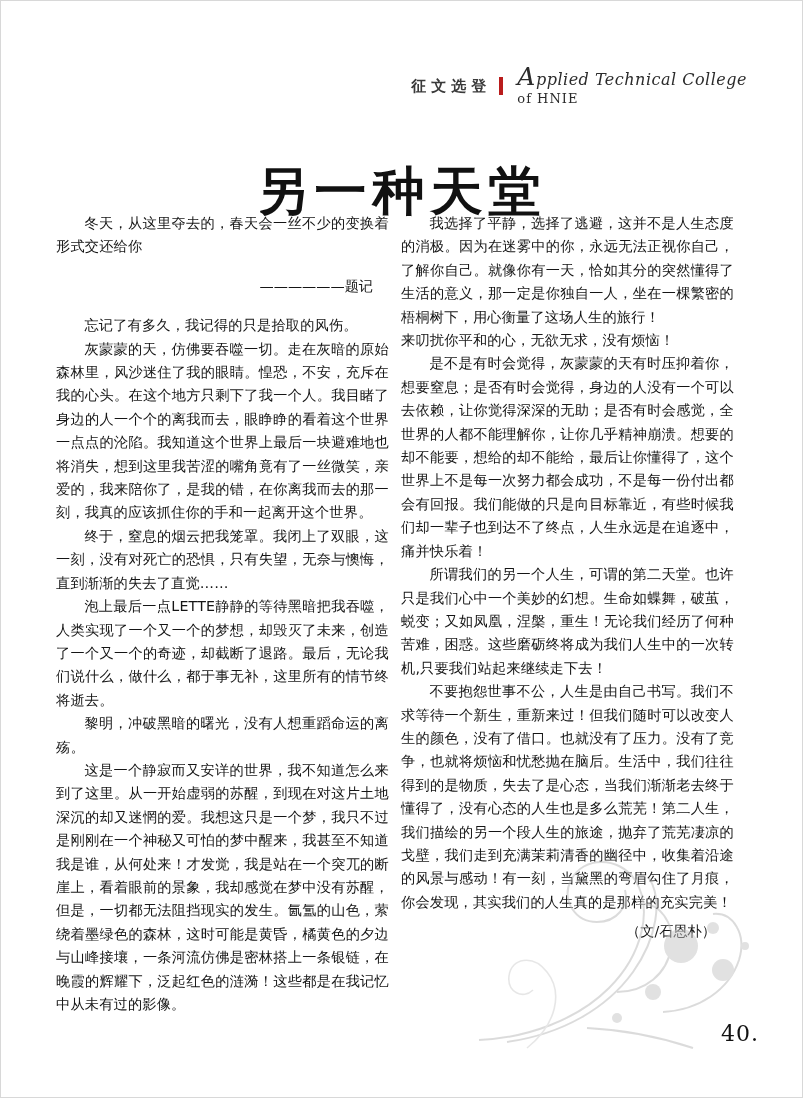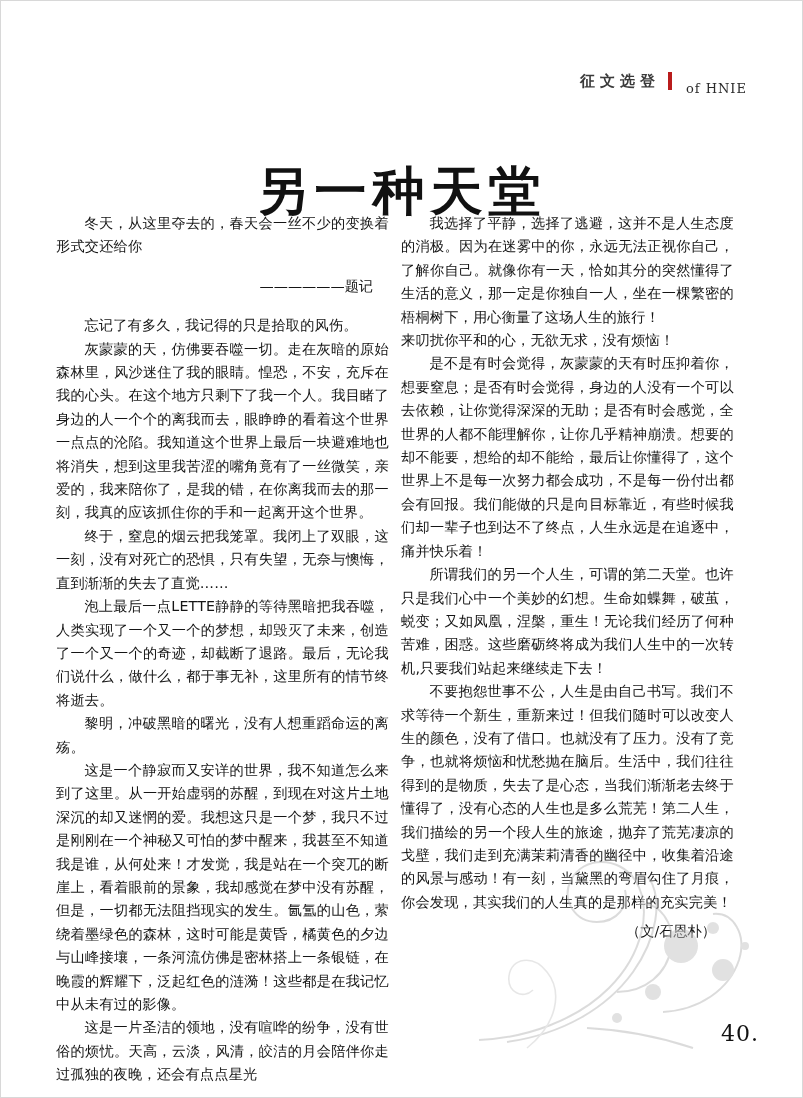--- a/index.html
+++ b/index.html
@@ -58,21 +58,21 @@
   }
   .brand-line1 .cap {
     font-size: 25px;
     line-height: 0.9;
   }
   .brand-line2 {
     font-family: "DejaVu Serif", "Liberation Serif", serif;
     font-size: 13px;
     color: #2b2b2b;
     letter-spacing: 1px;
-    margin-top: 16px;
+    margin-top: 3px;
     white-space: nowrap;
   }
 
   
   .title {
     position: absolute;
     top: 122px;
     left: 0;
     width: 100%;
     text-align: center;
@@ -152,37 +152,37 @@
   }
 </style>
 </head>
 <body>
 
 <div class="page">
 
   <div class="header">
     <div class="header-column">征文选登</div>
     <div class="header-brand">
+      <div class="brand-line1"><span class="cap">A</span><span>pplied  Technical College</span></div>
       <div class="brand-line2">of HNIE</div>
     </div>
   </div>
 
   <h1 class="title">另一种天堂</h1>
 
   <div class="columns">
     <div class="col">
       <p class="para">冬天，从这里夺去的，春天会一丝不少的变换着形式交还给你</p>
       <p class="epigraph">——————题记</p>
       <p class="para">忘记了有多久，我记得的只是拾取的风伤。</p>
       <p class="para">灰蒙蒙的天，仿佛要吞噬一切。走在灰暗的原始森林里，风沙迷住了我的眼睛。惶恐，不安，充斥在我的心头。在这个地方只剩下了我一个人。我目睹了身边的人一个个的离我而去，眼睁睁的看着这个世界一点点的沦陷。我知道这个世界上最后一块避难地也将消失，想到这里我苦涩的嘴角竟有了一丝微笑，亲爱的，我来陪你了，是我的错，在你离我而去的那一刻，我真的应该抓住你的手和一起离开这个世界。</p>
       <p class="para">终于，窒息的烟云把我笼罩。我闭上了双眼，这一刻，没有对死亡的恐惧，只有失望，无奈与懊悔，直到渐渐的失去了直觉……</p>
       <p class="para">泡上最后一点LETTE静静的等待黑暗把我吞噬，人类实现了一个又一个的梦想，却毁灭了未来，创造了一个又一个的奇迹，却截断了退路。最后，无论我们说什么，做什么，都于事无补，这里所有的情节终将逝去。</p>
       <p class="para">黎明，冲破黑暗的曙光，没有人想重蹈命运的离殇。</p>
       <p class="para">这是一个静寂而又安详的世界，我不知道怎么来到了这里。从一开始虚弱的苏醒，到现在对这片土地深沉的却又迷惘的爱。我想这只是一个梦，我只不过是刚刚在一个神秘又可怕的梦中醒来，我甚至不知道我是谁，从何处来！才发觉，我是站在一个突兀的断崖上，看着眼前的景象，我却感觉在梦中没有苏醒，但是，一切都无法阻挡现实的发生。氤氲的山色，萦绕着墨绿色的森林，这时可能是黄昏，橘黄色的夕边与山峰接壤，一条河流仿佛是密林搭上一条银链，在晚霞的辉耀下，泛起红色的涟漪！这些都是在我记忆中从未有过的影像。</p>
-      <p class="para">这是一片圣洁的领地，没有喧哗的纷争，没有世俗的烦忧。天高，云淡，风清，皎洁的月会陪伴你走过孤独的夜晚，还会有点点星光</p>
     </div>
     <div class="col">
       <p class="para">我选择了平静，选择了逃避，这并不是人生态度的消极。因为在迷雾中的你，永远无法正视你自己，了解你自己。就像你有一天，恰如其分的突然懂得了生活的意义，那一定是你独自一人，坐在一棵繁密的梧桐树下，用心衡量了这场人生的旅行！</p>
       <p class="para noindent">来叨扰你平和的心，无欲无求，没有烦恼！</p>
       <p class="para">是不是有时会觉得，灰蒙蒙的天有时压抑着你，想要窒息；是否有时会觉得，身边的人没有一个可以去依赖，让你觉得深深的无助；是否有时会感觉，全世界的人都不能理解你，让你几乎精神崩溃。想要的却不能要，想给的却不能给，最后让你懂得了，这个世界上不是每一次努力都会成功，不是每一份付出都会有回报。我们能做的只是向目标靠近，有些时候我们却一辈子也到达不了终点，人生永远是在追逐中，痛并快乐着！</p>
       <p class="para">所谓我们的另一个人生，可谓的第二天堂。也许只是我们心中一个美妙的幻想。生命如蝶舞，破茧，蜕变；又如凤凰，涅槃，重生！无论我们经历了何种苦难，困惑。这些磨砺终将成为我们人生中的一次转机,只要我们站起来继续走下去！</p>
       <p class="para">不要抱怨世事不公，人生是由自己书写。我们不求等待一个新生，重新来过！但我们随时可以改变人生的颜色，没有了借口。也就没有了压力。没有了竞争，也就将烦恼和忧愁抛在脑后。生活中，我们往往得到的是物质，失去了是心态，当我们渐渐老去终于懂得了，没有心态的人生也是多么荒芜！第二人生，我们描绘的另一个段人生的旅途，抛弃了荒芜凄凉的戈壁，我们走到充满茉莉清香的幽径中，收集着沿途的风景与感动！有一刻，当黛黑的弯眉勾住了月痕，你会发现，其实我们的人生真的是那样的充实完美！</p>
       <div class="signature">（文/石恩朴）</div>
     </div>
   </div>

